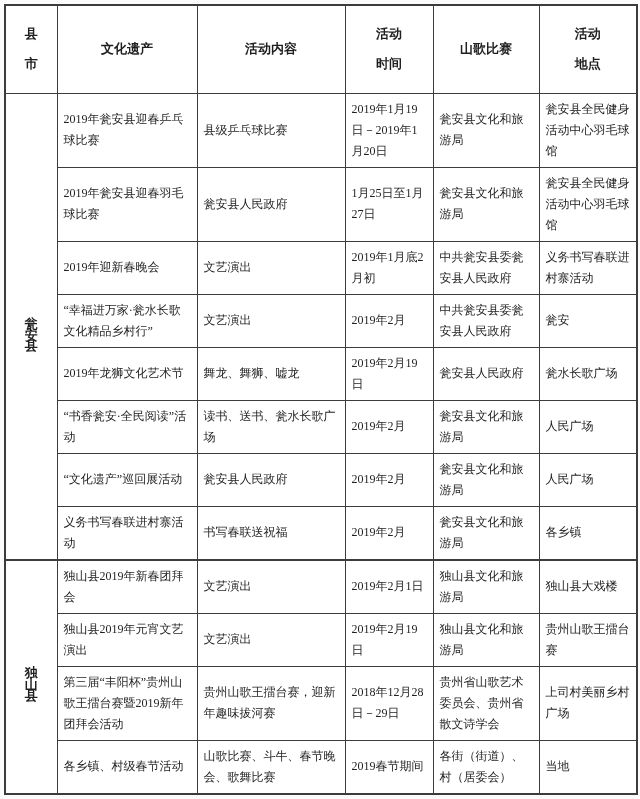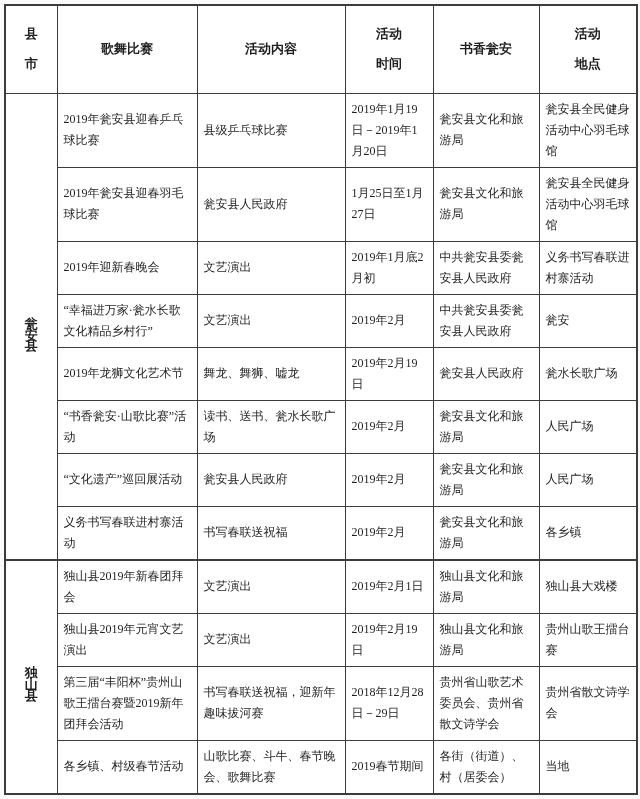--- a/index.html
+++ b/index.html
@@ -67,25 +67,25 @@
       <col class="col-name">
       <col class="col-content">
       <col class="col-time">
       <col class="col-organizer">
       <col class="col-location">
     </colgroup>
     <thead>
       <tr>
         <th>县
 市</th>
-        <th>歌舞比赛</th>
+        <th>文化遗产</th>
         <th>活动内容</th>
         <th>活动
 时间</th>
-        <th>书香瓮安</th>
+        <th>山歌比赛</th>
         <th>活动
 地点</th>
       </tr>
     </thead>
     <tbody>
         <tr>
           <td class="county-cell" rowspan="8"><span class="county-label">瓮安县</span></td>
           <td class="cell cell-name">2019年瓮安县迎春乒乓球比赛</td>
           <td class="cell cell-content">县级乒乓球比赛</td>
           <td class="cell cell-time">2019年1月19日－2019年1月20日</td>
@@ -114,21 +114,21 @@
           <td class="cell cell-location">瓮安</td>
         </tr>
         <tr>
           <td class="cell cell-name">2019年龙狮文化艺术节</td>
           <td class="cell cell-content">舞龙、舞狮、嘘龙</td>
           <td class="cell cell-time">2019年2月19日</td>
           <td class="cell cell-organizer">瓮安县人民政府</td>
           <td class="cell cell-location">瓮水长歌广场</td>
         </tr>
         <tr>
-          <td class="cell cell-name">“书香瓮安·山歌比赛”活动</td>
+          <td class="cell cell-name">“书香瓮安·全民阅读”活动</td>
           <td class="cell cell-content">读书、送书、瓮水长歌广场</td>
           <td class="cell cell-time">2019年2月</td>
           <td class="cell cell-organizer">瓮安县文化和旅游局</td>
           <td class="cell cell-location">人民广场</td>
         </tr>
         <tr>
           <td class="cell cell-name">“文化遗产”巡回展活动</td>
           <td class="cell cell-content">瓮安县人民政府</td>
           <td class="cell cell-time">2019年2月</td>
           <td class="cell cell-organizer">瓮安县文化和旅游局</td>
@@ -151,24 +151,24 @@
         </tr>
         <tr>
           <td class="cell cell-name">独山县2019年元宵文艺演出</td>
           <td class="cell cell-content">文艺演出</td>
           <td class="cell cell-time">2019年2月19日</td>
           <td class="cell cell-organizer">独山县文化和旅游局</td>
           <td class="cell cell-location">贵州山歌王擂台赛</td>
         </tr>
         <tr>
           <td class="cell cell-name">第三届“丰阳杯”贵州山歌王擂台赛暨2019新年团拜会活动</td>
-          <td class="cell cell-content">书写春联送祝福，迎新年趣味拔河赛</td>
+          <td class="cell cell-content">贵州山歌王擂台赛，迎新年趣味拔河赛</td>
           <td class="cell cell-time">2018年12月28日－29日</td>
           <td class="cell cell-organizer">贵州省山歌艺术委员会、贵州省散文诗学会</td>
-          <td class="cell cell-location">贵州省散文诗学会</td>
+          <td class="cell cell-location">上司村美丽乡村广场</td>
         </tr>
         <tr>
           <td class="cell cell-name">各乡镇、村级春节活动</td>
           <td class="cell cell-content">山歌比赛、斗牛、春节晚会、歌舞比赛</td>
           <td class="cell cell-time">2019春节期间</td>
           <td class="cell cell-organizer">各街（街道）、村（居委会）</td>
           <td class="cell cell-location">当地</td>
         </tr>
       </tbody>
   </table>

